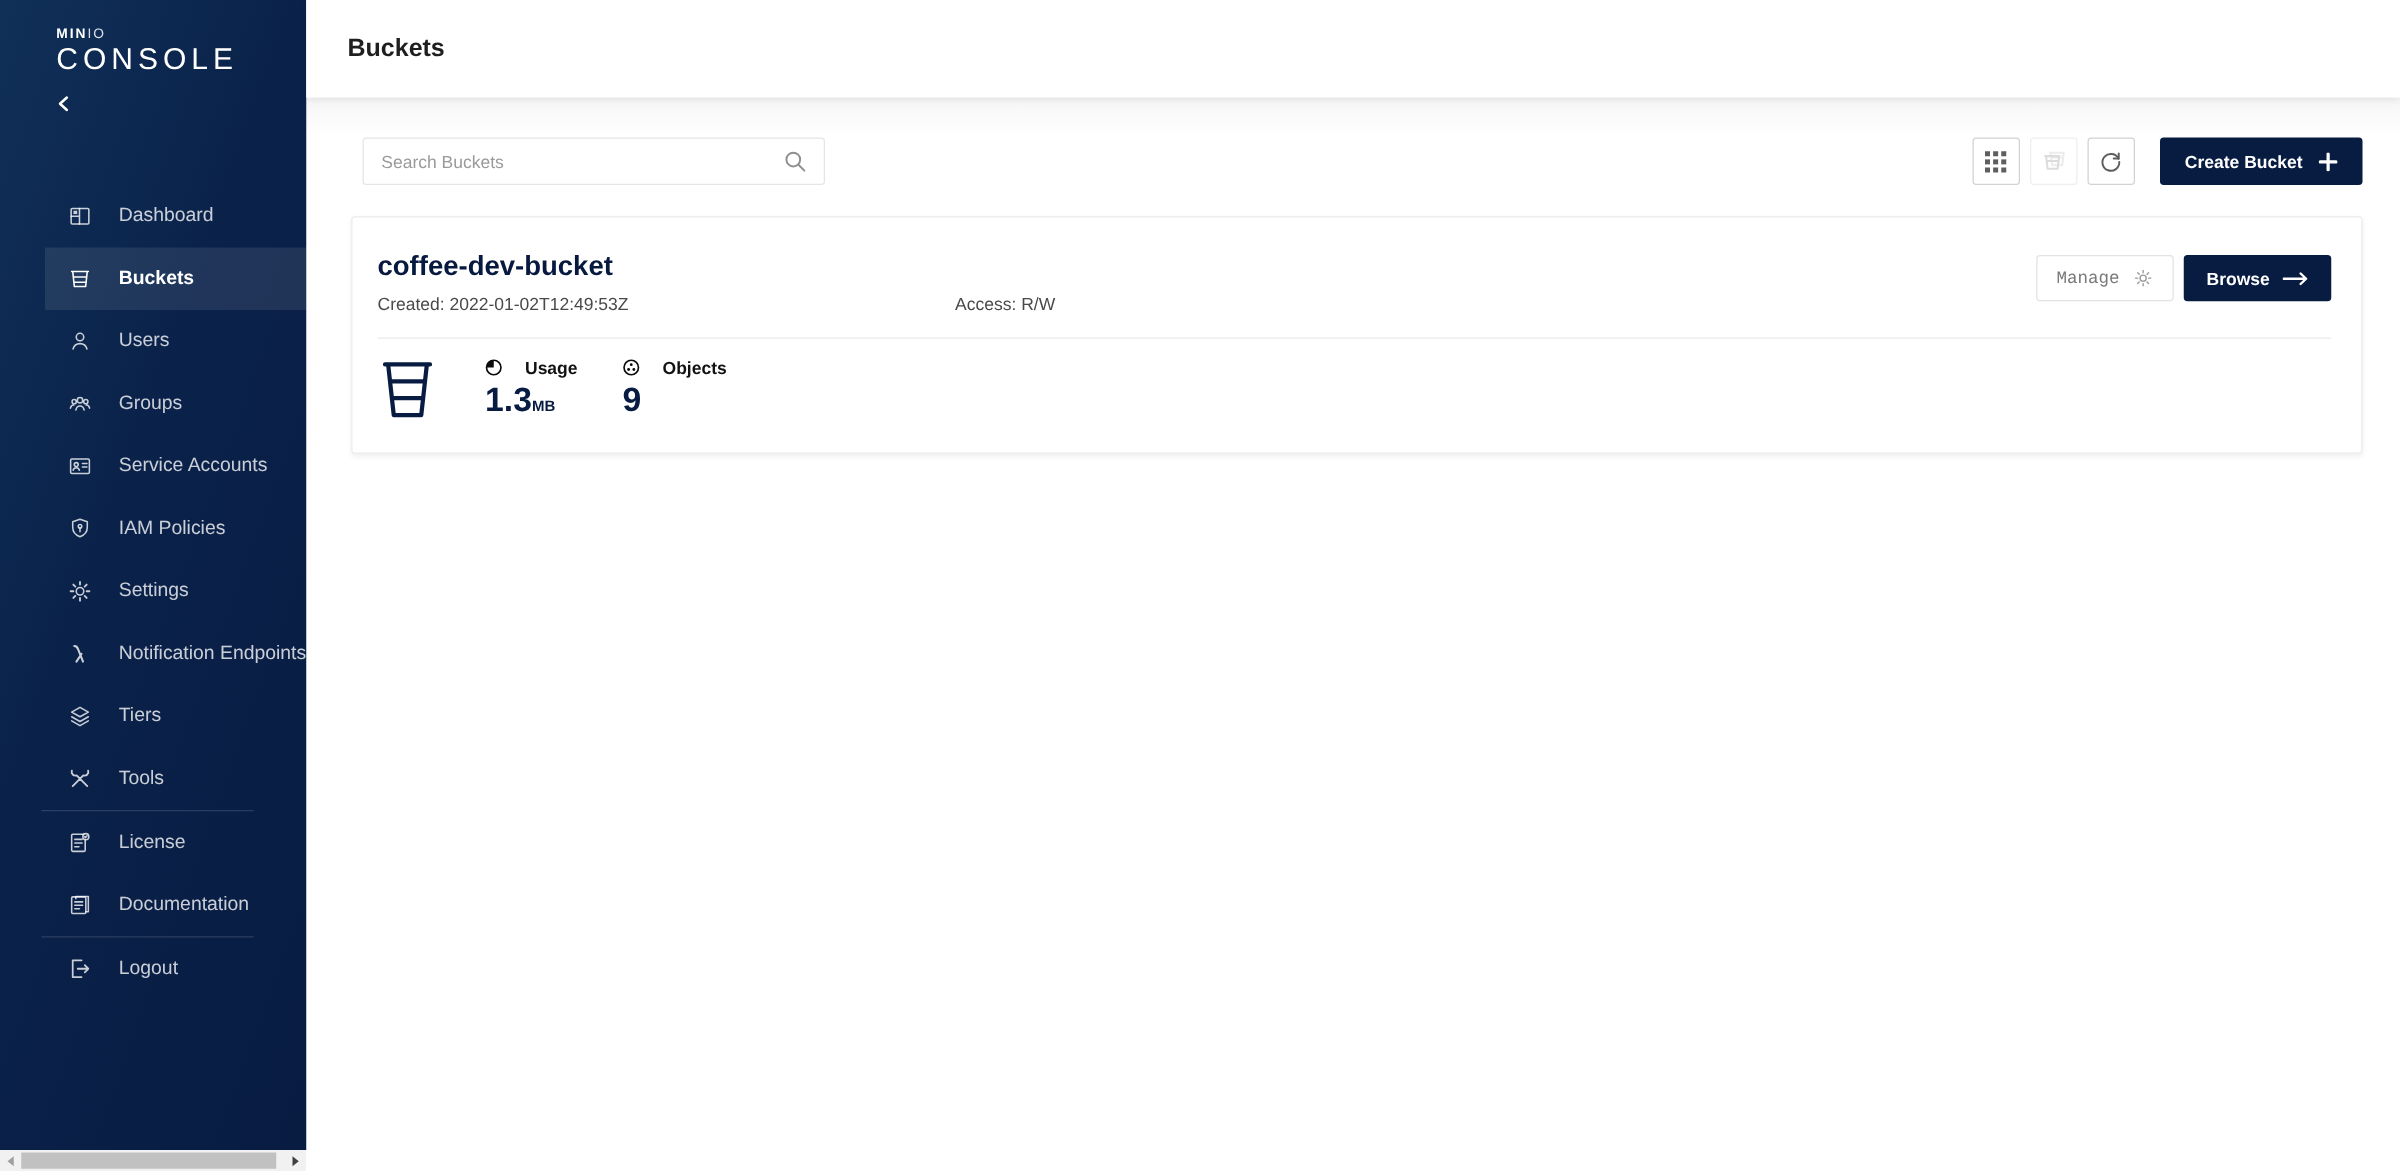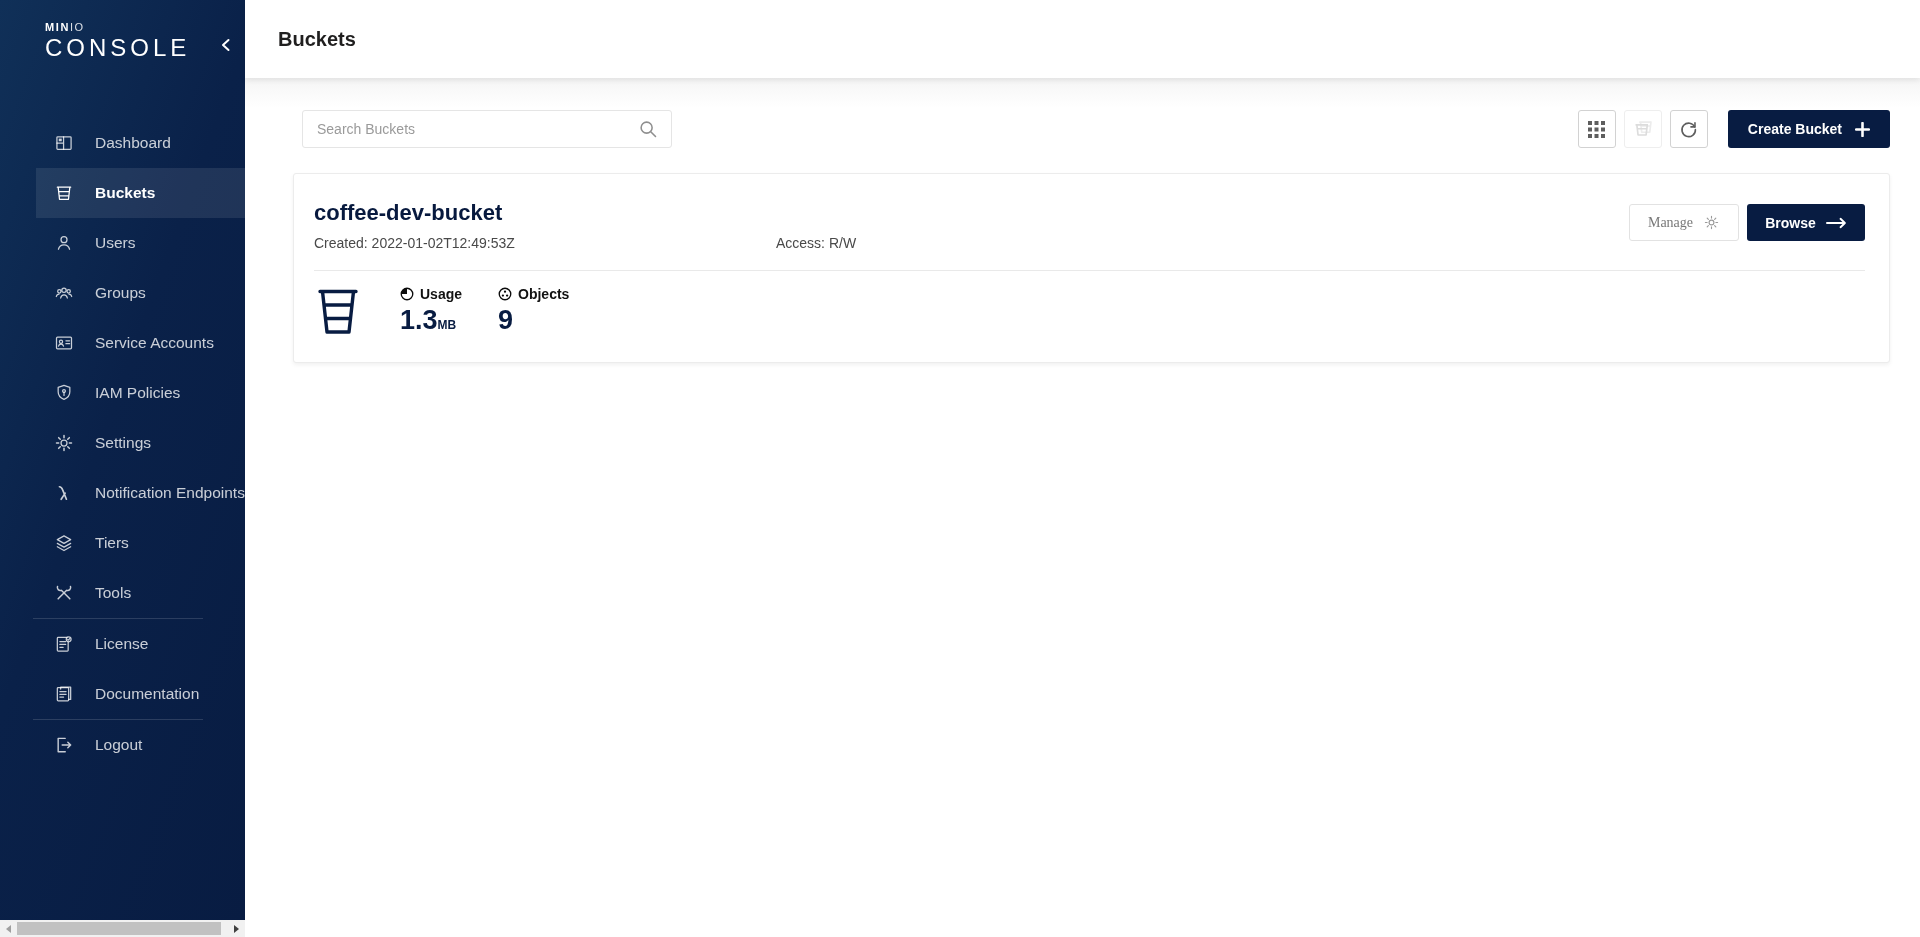--- a/index.html
+++ b/index.html
@@ -9,21 +9,21 @@
     display:flex; overflow:hidden; background:#fff;
   }
   svg { display:block; }
 
   
   .sidebar { width:245px; height:937px; display:flex; flex-direction:column; flex-shrink:0; }
   .sidebar-content {
     flex:1; position:relative; overflow:hidden;
     background:linear-gradient(110deg,#103058 0%,#0a2149 45%,#081C42 100%);
   }
-  .logo-row { padding:22px 14px 0 45px; display:flex; justify-content:space-between; align-items:flex-start; }
+  .logo-row { padding:22px 14px 0 45px; display:flex; justify-content:space-between; align-items:flex-start;flex-direction:column; }
   .brand { color:#fff; line-height:1; }
   .brand-top { font-size:11px; font-weight:800; letter-spacing:1.6px; }
   .brand-top .light { font-weight:300; opacity:.85; }
   .brand-main { font-size:24px; font-weight:400; letter-spacing:4px; margin-top:3px; }
   .collapse-btn { margin-top:16px; cursor:pointer; background:none; border:none; color:#fff; }
 
   .menu { margin-top:58px; }
   .menu-item {
     height:50px; margin-left:36px; padding-left:18px;
     display:flex; align-items:center;
@@ -45,21 +45,21 @@
   
   .main { flex:1; display:flex; flex-direction:column; min-width:0; }
   .topbar {
     height:78px; background:#fff; flex-shrink:0;
     box-shadow:0 2px 6px rgba(0,0,0,0.09);
     display:flex; align-items:center; padding-left:33px;
     position:relative; z-index:2;
   }
   .page-title { font-size:20px; font-weight:700; color:#201f1f; }
 
-  .content { flex:1; background:linear-gradient(180deg,#f5f5f5 0px,#ffffff 30px); padding:32px 30px 0 48px; }
+  .content { flex:1; background:linear-gradient(180deg,#f5f5f5 0px,#ffffff 30px); padding:32px 30px 0 36px; }
 
   .actions-row { display:flex; align-items:center; }
   .search-box {
     width:370px; height:38px; margin-left:9px;
     border:1px solid #e5e5e5; border-radius:3px; background:#fff;
     display:flex; align-items:center; padding:0 12px 0 14px;
   }
   .search-box input { border:none; outline:none; flex:1; font-size:14px; color:#333; background:transparent; font-family:inherit; }
   .search-box input::placeholder { color:#9a9a9a; }
   .flex-spacer { flex:1; }
@@ -83,34 +83,34 @@
     background:#fff; border:1px solid #ececec; border-radius:3px;
     box-shadow:0 2px 4px rgba(0,0,0,0.06);
     padding:26px 24px 26px 20px;
   }
   .card-name { font-size:22px; font-weight:600; color:#07193E; }
   .card-subrow { margin-top:9px; font-size:14px; color:#494949; display:flex; }
   .card-created { width:462px; }
   .card-buttons { position:absolute; top:30px; right:24px; display:flex; gap:8px; }
   .manage-btn {
     width:110px; height:37px; background:#fff; color:#787878;
-    border:1px solid #e2e2e2; border-radius:3px; font-size:14px; font-family:Liberation Serif, serif;
+    border:1px solid #e2e2e2; border-radius:3px; font-size:14px; font-family:Liberation Mono, monospace;
     display:flex; align-items:center; justify-content:center; gap:10px; cursor:pointer;
   }
   .browse-btn {
     width:118px; height:37px; background:#081C42; color:#fff;
     border:none; border-radius:3px; font-size:14px; font-weight:600; font-family:inherit;
     display:flex; align-items:center; justify-content:center; gap:10px; cursor:pointer;
   }
   .card-divider { height:1px; background:#e9e9e9; margin-top:19px; }
   .card-metrics { display:flex; margin-top:15px; align-items:flex-start; }
   .big-bucket { color:#081C42; }
   .metric { margin-left:38px; }
   .metric + .metric { margin-left:36px; }
-  .metric-label { display:flex; align-items:center; gap:6px; font-size:14px; font-weight:700; color:#121212; }
+  .metric-label { display:flex; align-items:center; gap:18px; font-size:14px; font-weight:700; color:#121212; }
   .metric-value { margin-top:5px; font-size:27px; font-weight:600; color:#081C42; line-height:1; }
   .metric-unit { font-size:12px; font-weight:600;text-align:right; }
 </style>
 </head>
 <body>
 
 <aside class="sidebar">
   <div class="sidebar-content">
 
     <div class="logo-row">

